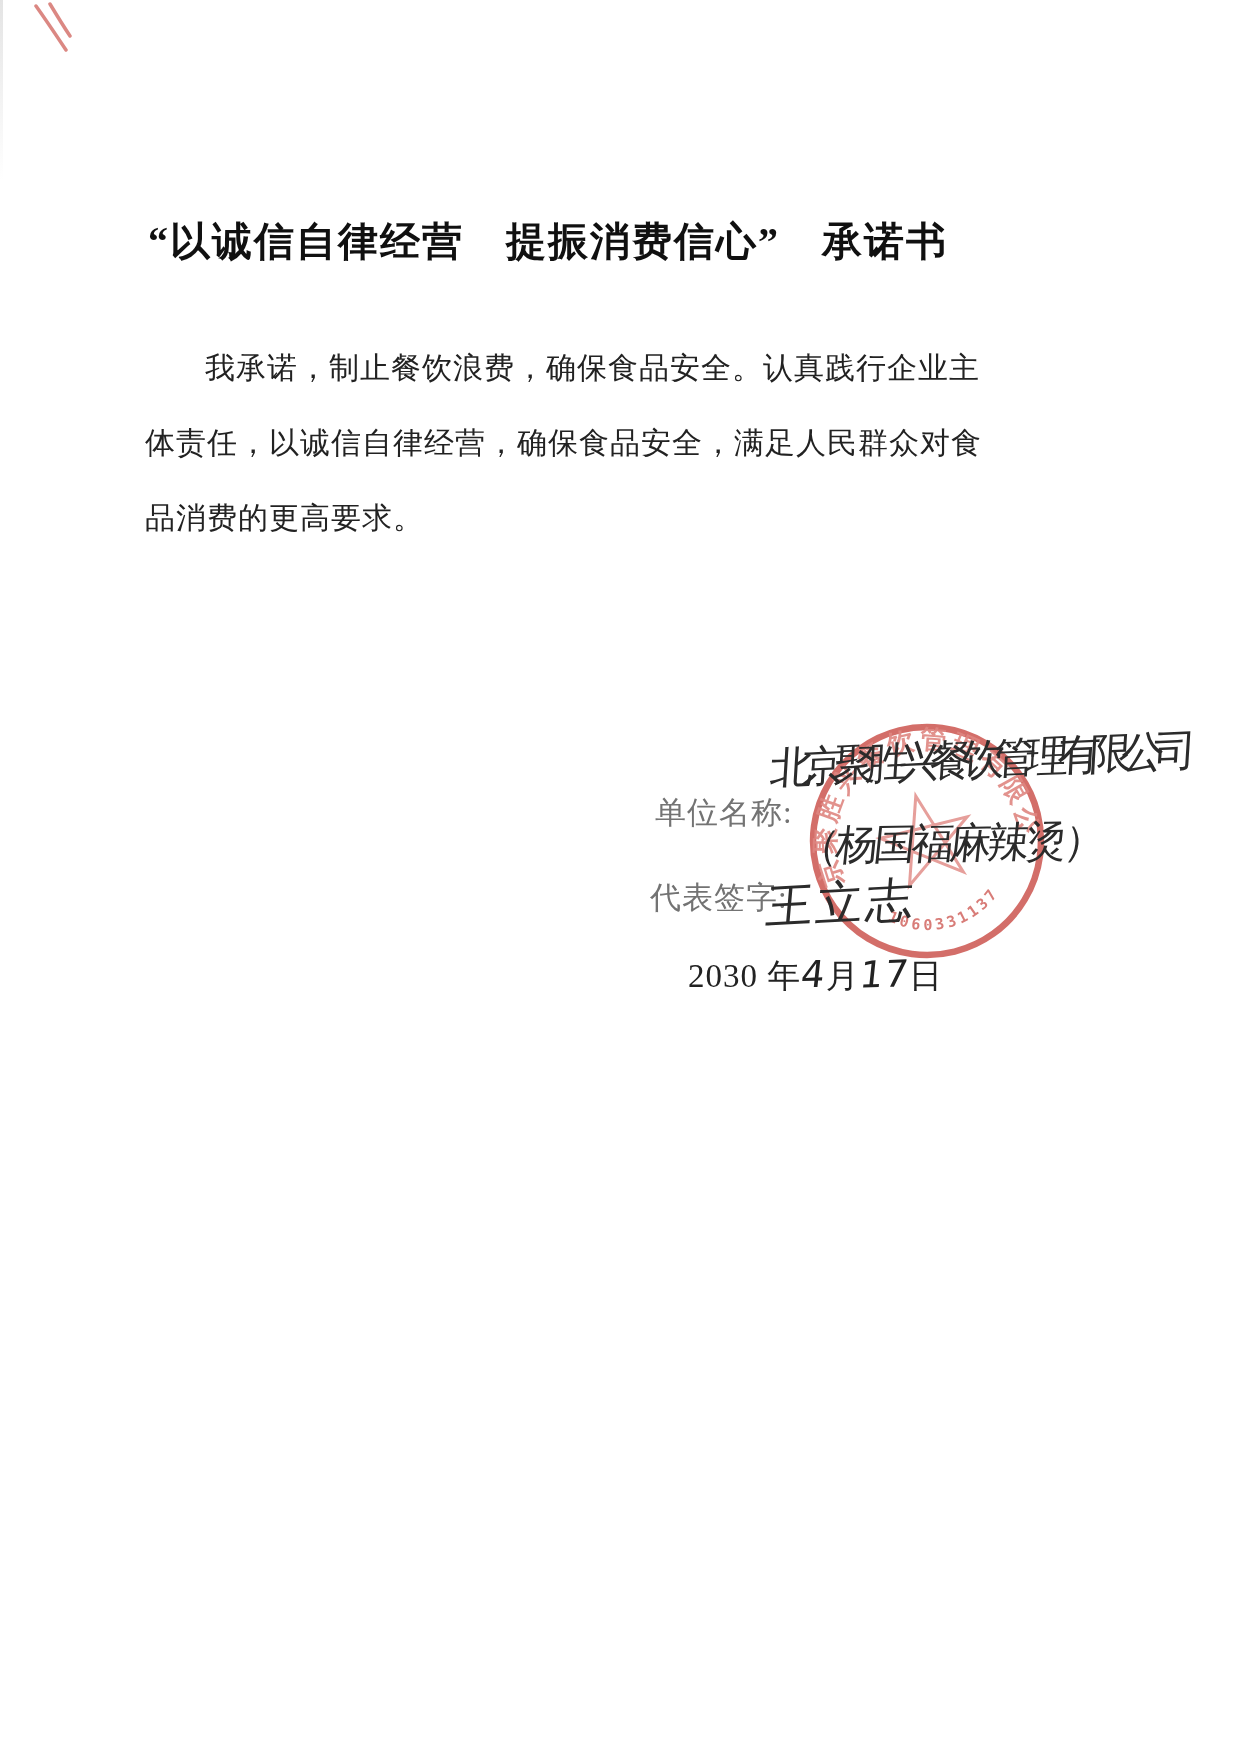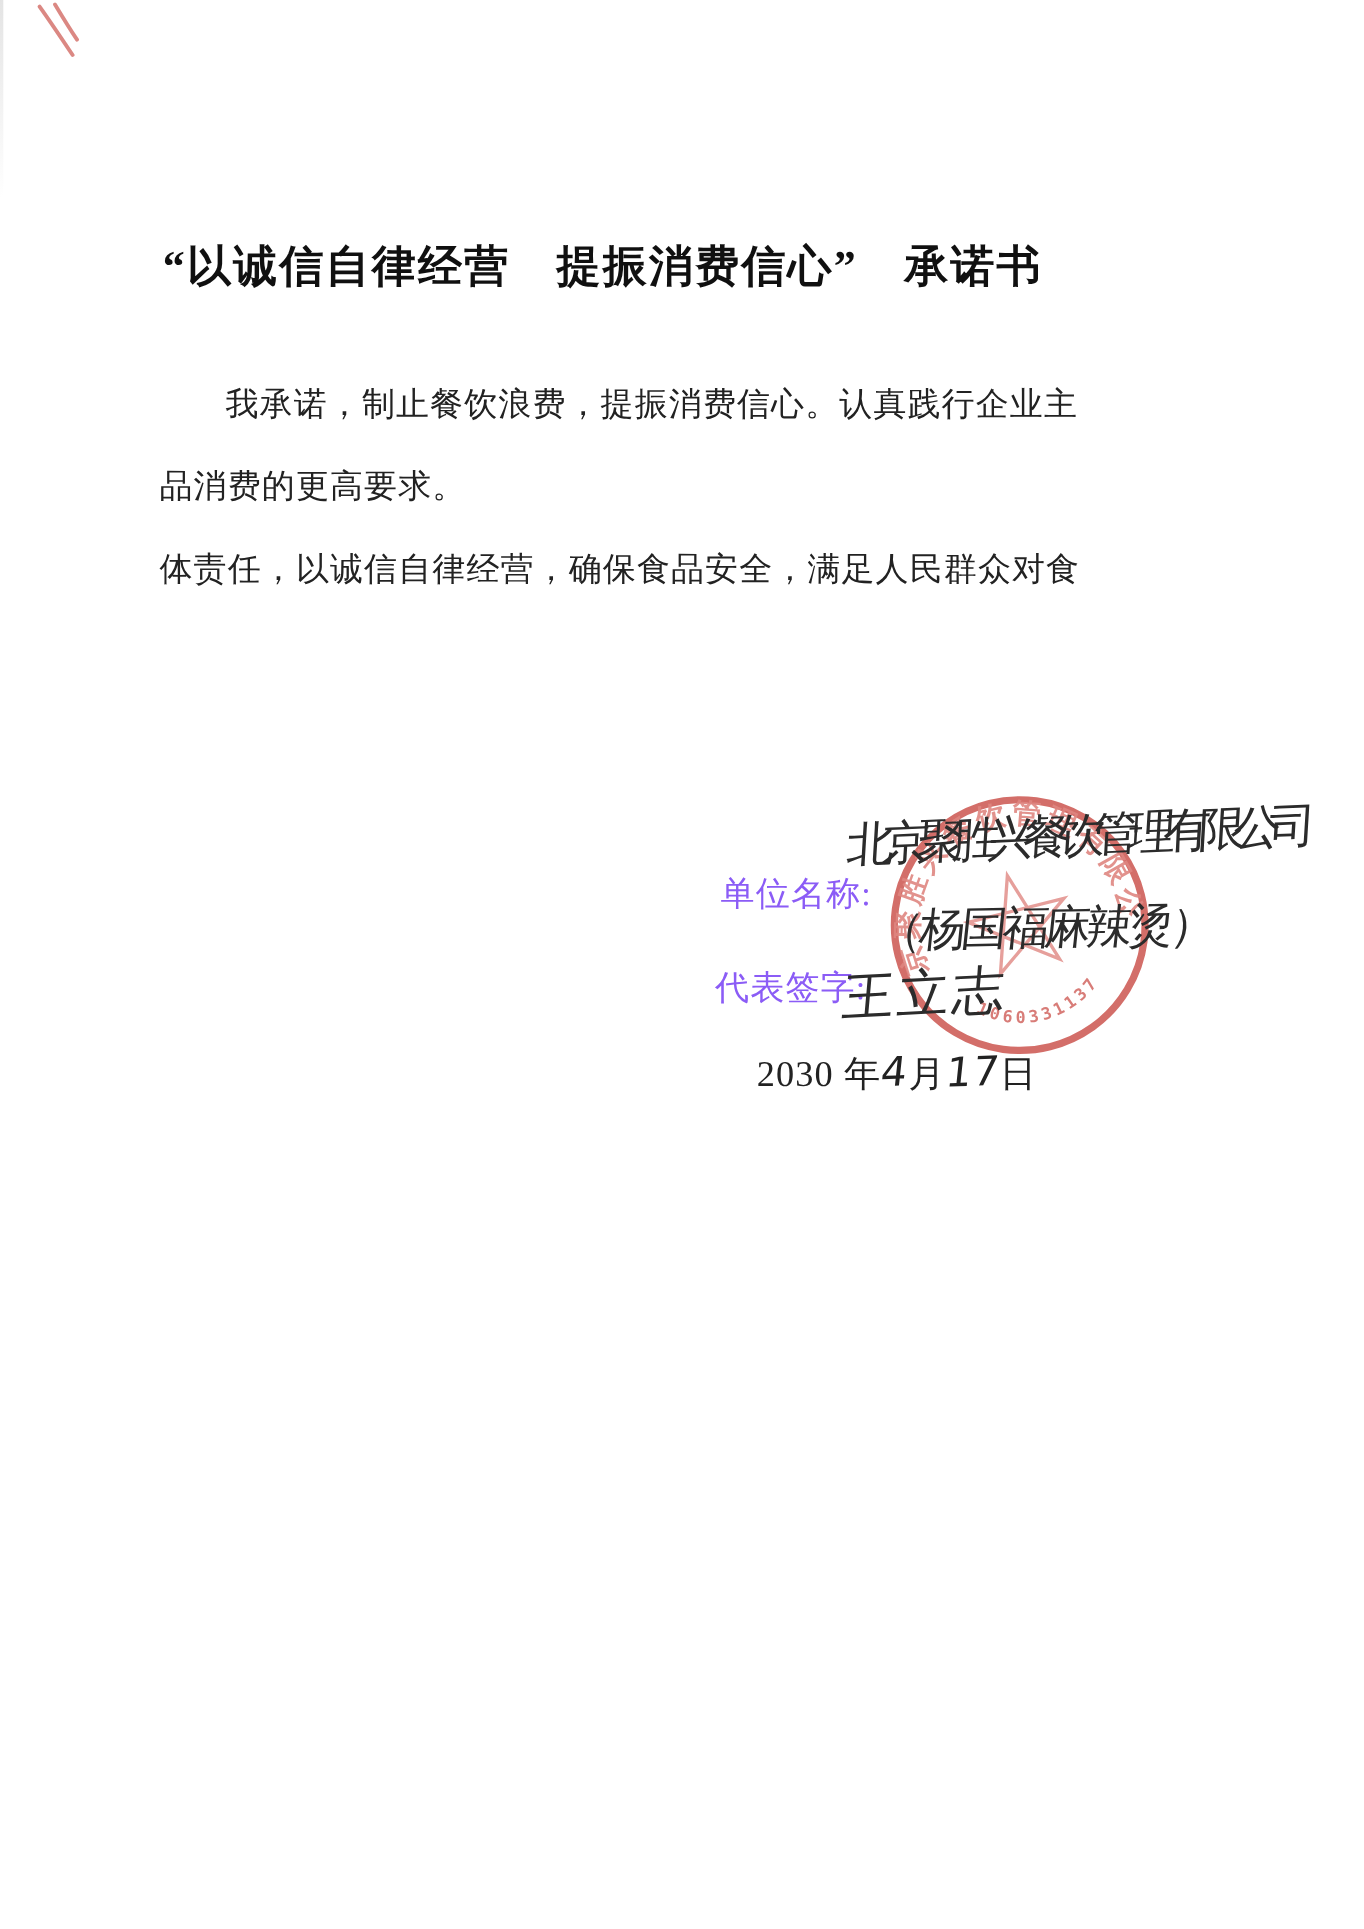--- a/index.html
+++ b/index.html
@@ -28,21 +28,21 @@
   }
   .body-text { position:absolute; left:145px; top:330px; width:830px; }
   .body-line {
     font-size:30px; line-height:75px;
     letter-spacing:1px; white-space:nowrap; color:#222;
   }
   .body-line.first { text-indent:60px; }
 
   .sig-label {
     position:absolute;
-    font-size:31px; color:#8b5cf6; white-space:nowrap;
+    font-size:31px; color:#737373; white-space:nowrap;
     letter-spacing:1px;
   }
   .hand {
     position:absolute;
     font-family:"DejaVu Sans","Liberation Sans",sans-serif;
     color:#2b2b2b; white-space:nowrap;
     transform-origin:left center;
   }
   .hand-unit   { left:770px; top:740px; font-size:43px; letter-spacing:-11px; transform:rotate(-2.5deg) skewX(-6deg); }
   .hand-note   { left:798px; top:818px; font-size:42px; letter-spacing:-4px;  transform:rotate(-1deg)  skewX(-7deg); }
@@ -74,23 +74,23 @@
 
   <div class="scan-edge"></div>
 
   <svg class="pen-mark" width="60" height="56">
     <path d="M10 4 C 20 18, 28 30, 40 48 M24 2 C 30 12, 36 22, 44 34" stroke="#d26a64" stroke-width="3.5" fill="none" stroke-linecap="round" opacity="0.8"></path>
   </svg>
 
   <div class="doc-title">“以诚信自律经营　提振消费信心”　承诺书</div>
 
   <div class="body-text">
-    <div class="body-line first">我承诺，制止餐饮浪费，提振消费信心。认真践行企业主</div>
+    <div class="body-line first">我承诺，制止餐饮浪费，确保食品安全。认真践行企业主</div>
+    <div class="body-line">体责任，以诚信自律经营，确保食品安全，满足人民群众对食</div>
     <div class="body-line">品消费的更高要求。</div>
-    <div class="body-line">体责任，以诚信自律经营，确保食品安全，满足人民群众对食</div>
   </div>
 
   <svg class="stamp" viewBox="0 0 240 240">
     <g transform="rotate(-14 120 120)">
       <defs>
         <path id="arcTop" d="M 33.6 151.5 A 92 92 0 1 1 206.4 151.5" fill="none"></path>
         <path id="arcBottom" d="M 60 184 A 86 86 0 0 0 180 184" fill="none"></path>
       </defs>
       <circle cx="120" cy="120" r="113" fill="none" stroke-width="6.5" stroke="#cc544e"></circle>
       <path d="M120 74 L147.5 158.5 L75.5 106.3 L164.5 106.3 L92.5 158.5 Z" fill="none" stroke-width="3" opacity="0.8" stroke="#d9706a"></path>

